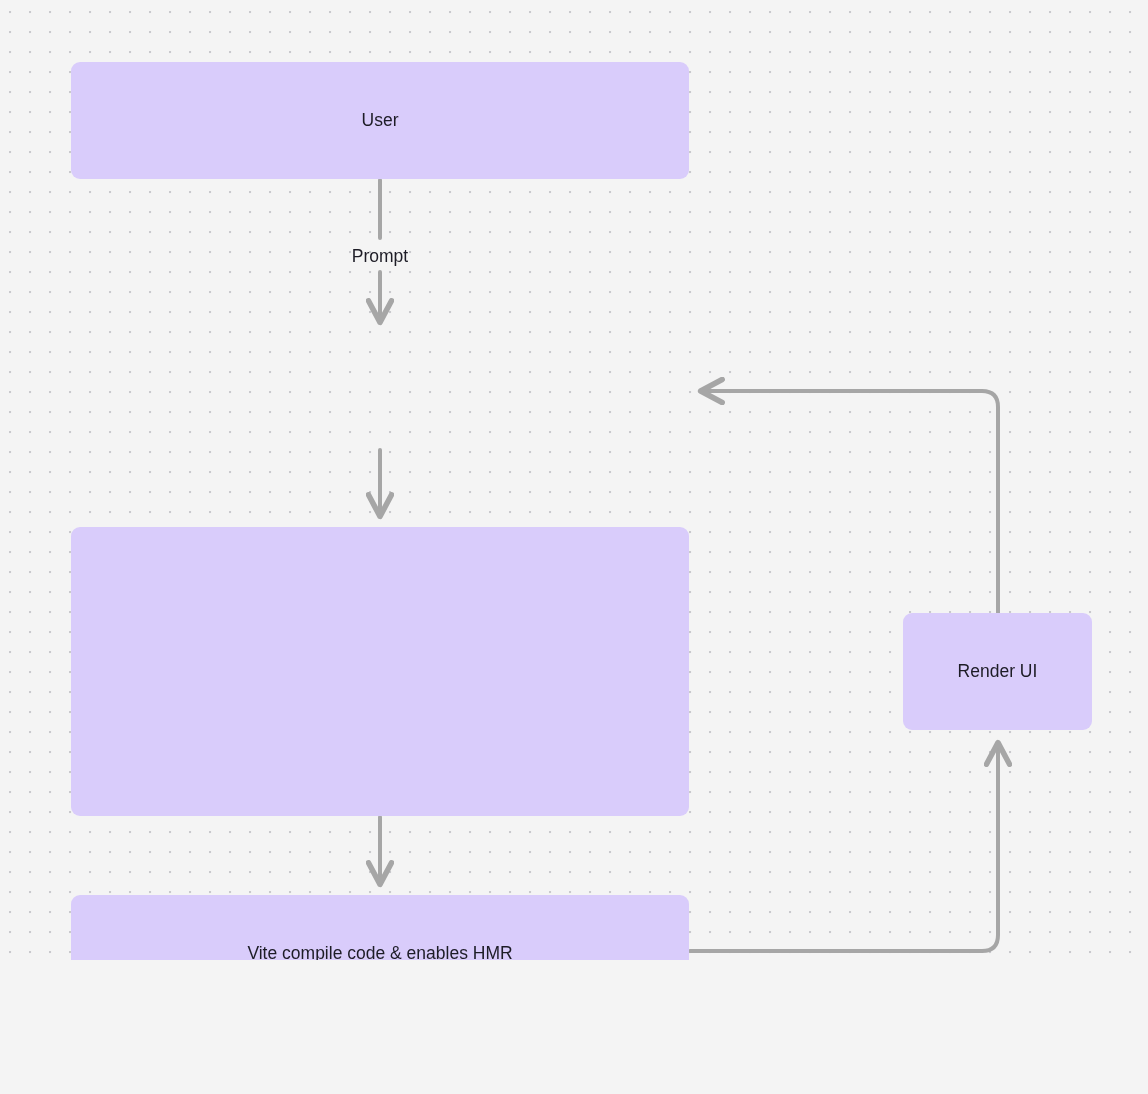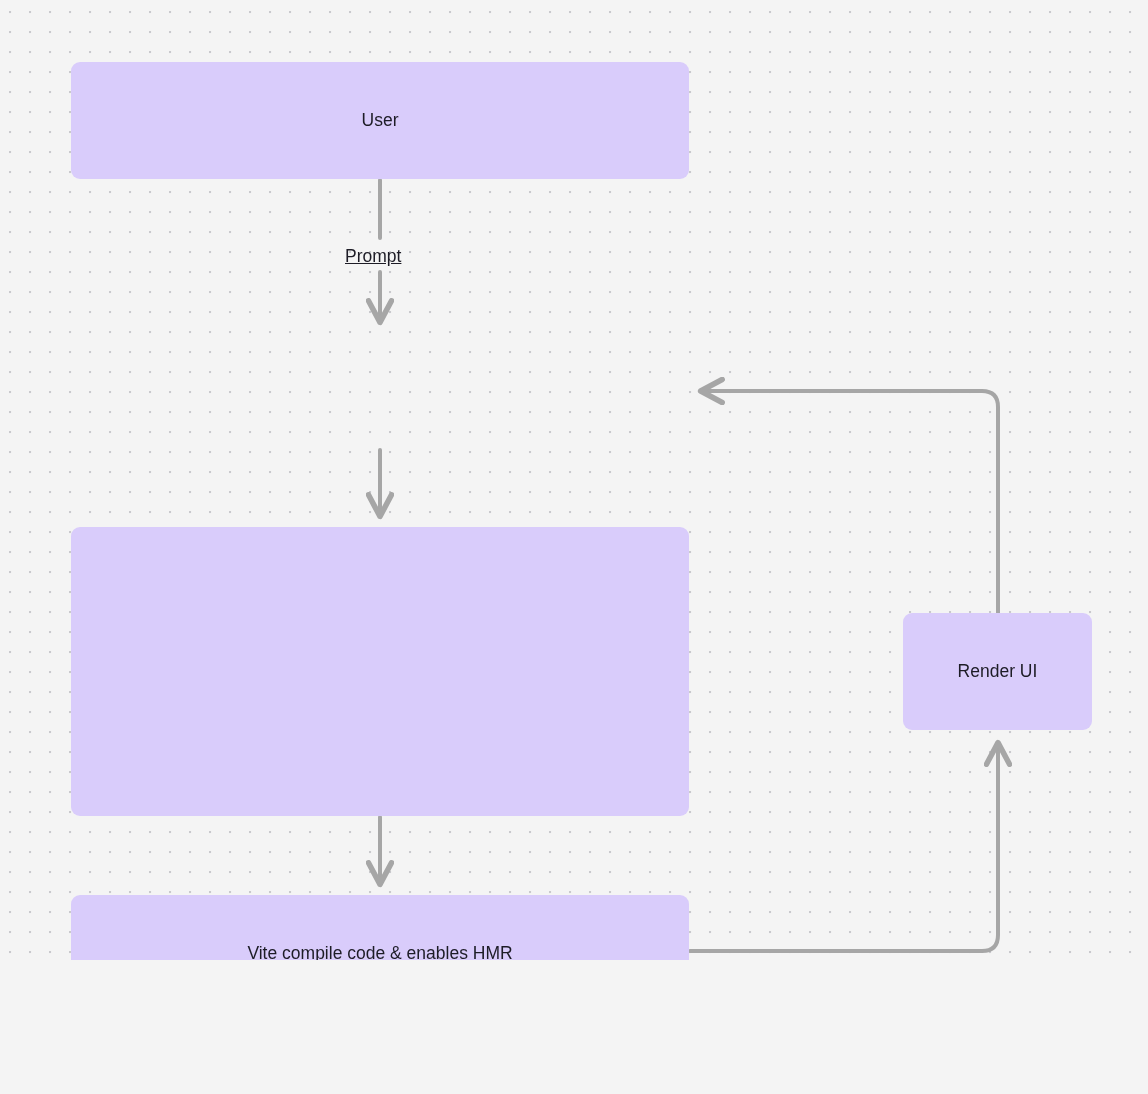--- a/index.html
+++ b/index.html
@@ -61,21 +61,21 @@
     position: absolute;
     font-size: 17.5px;
     color: #1d1c26;
     background: transparent;
     white-space: nowrap;
   }
   #label-prompt {
     left: 345px;
     top: 246px;
     width: 70px;
-    text-decoration: underline;
+    text-align: center;
   }
 
   
   #edges {
     position: absolute;
     left: 0; top: 0;
     width: 1148px;
     height: 1094px;
     pointer-events: none;
   }

